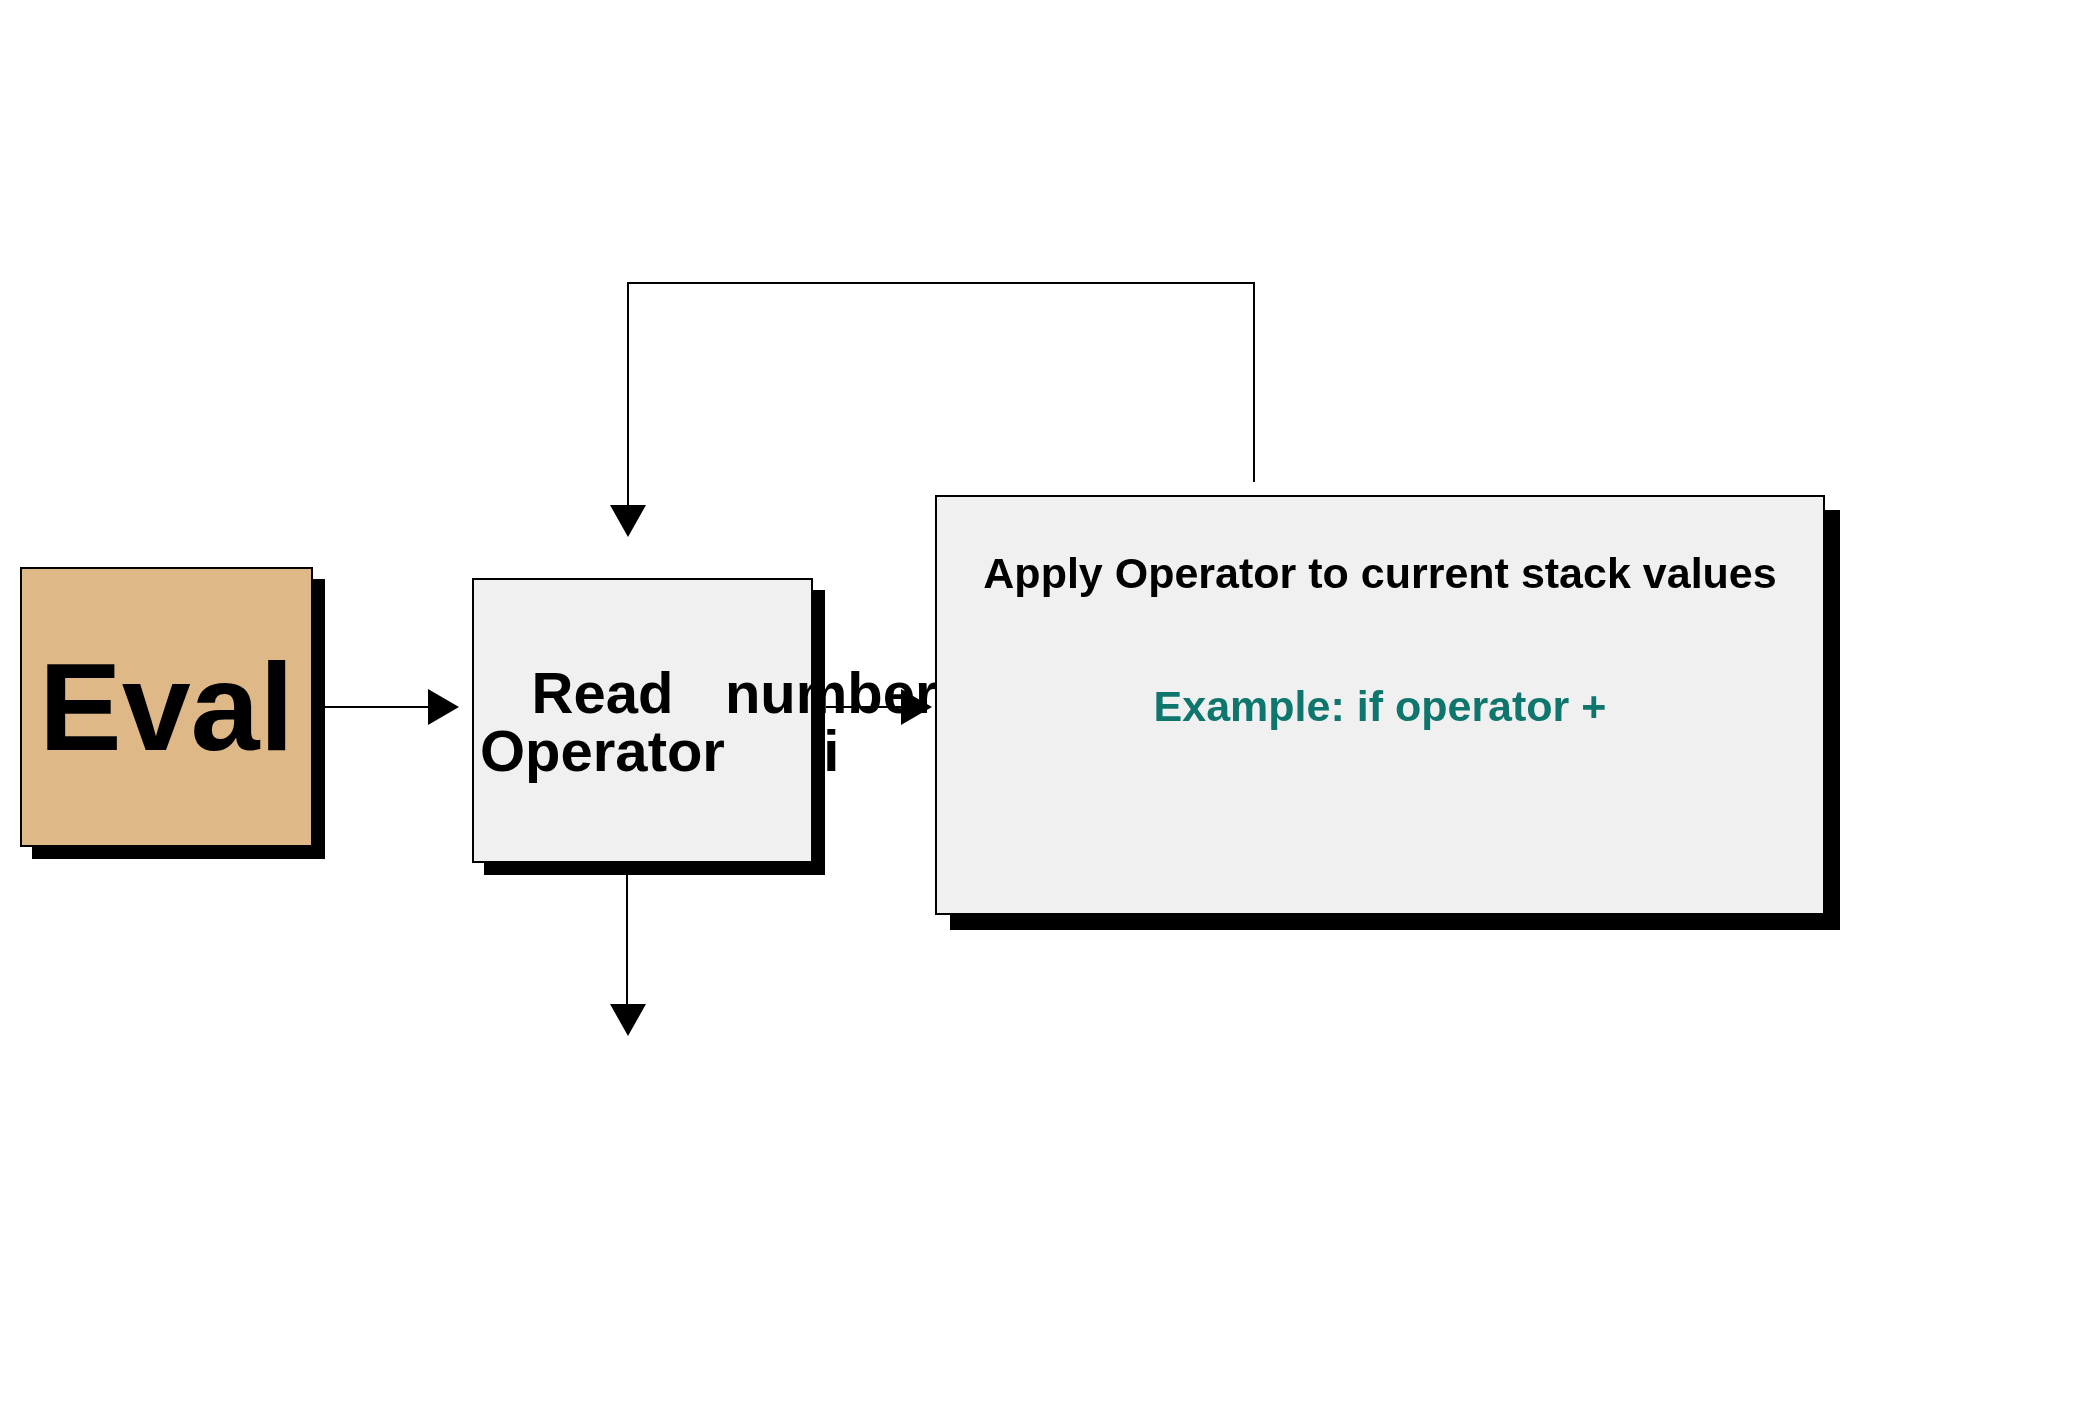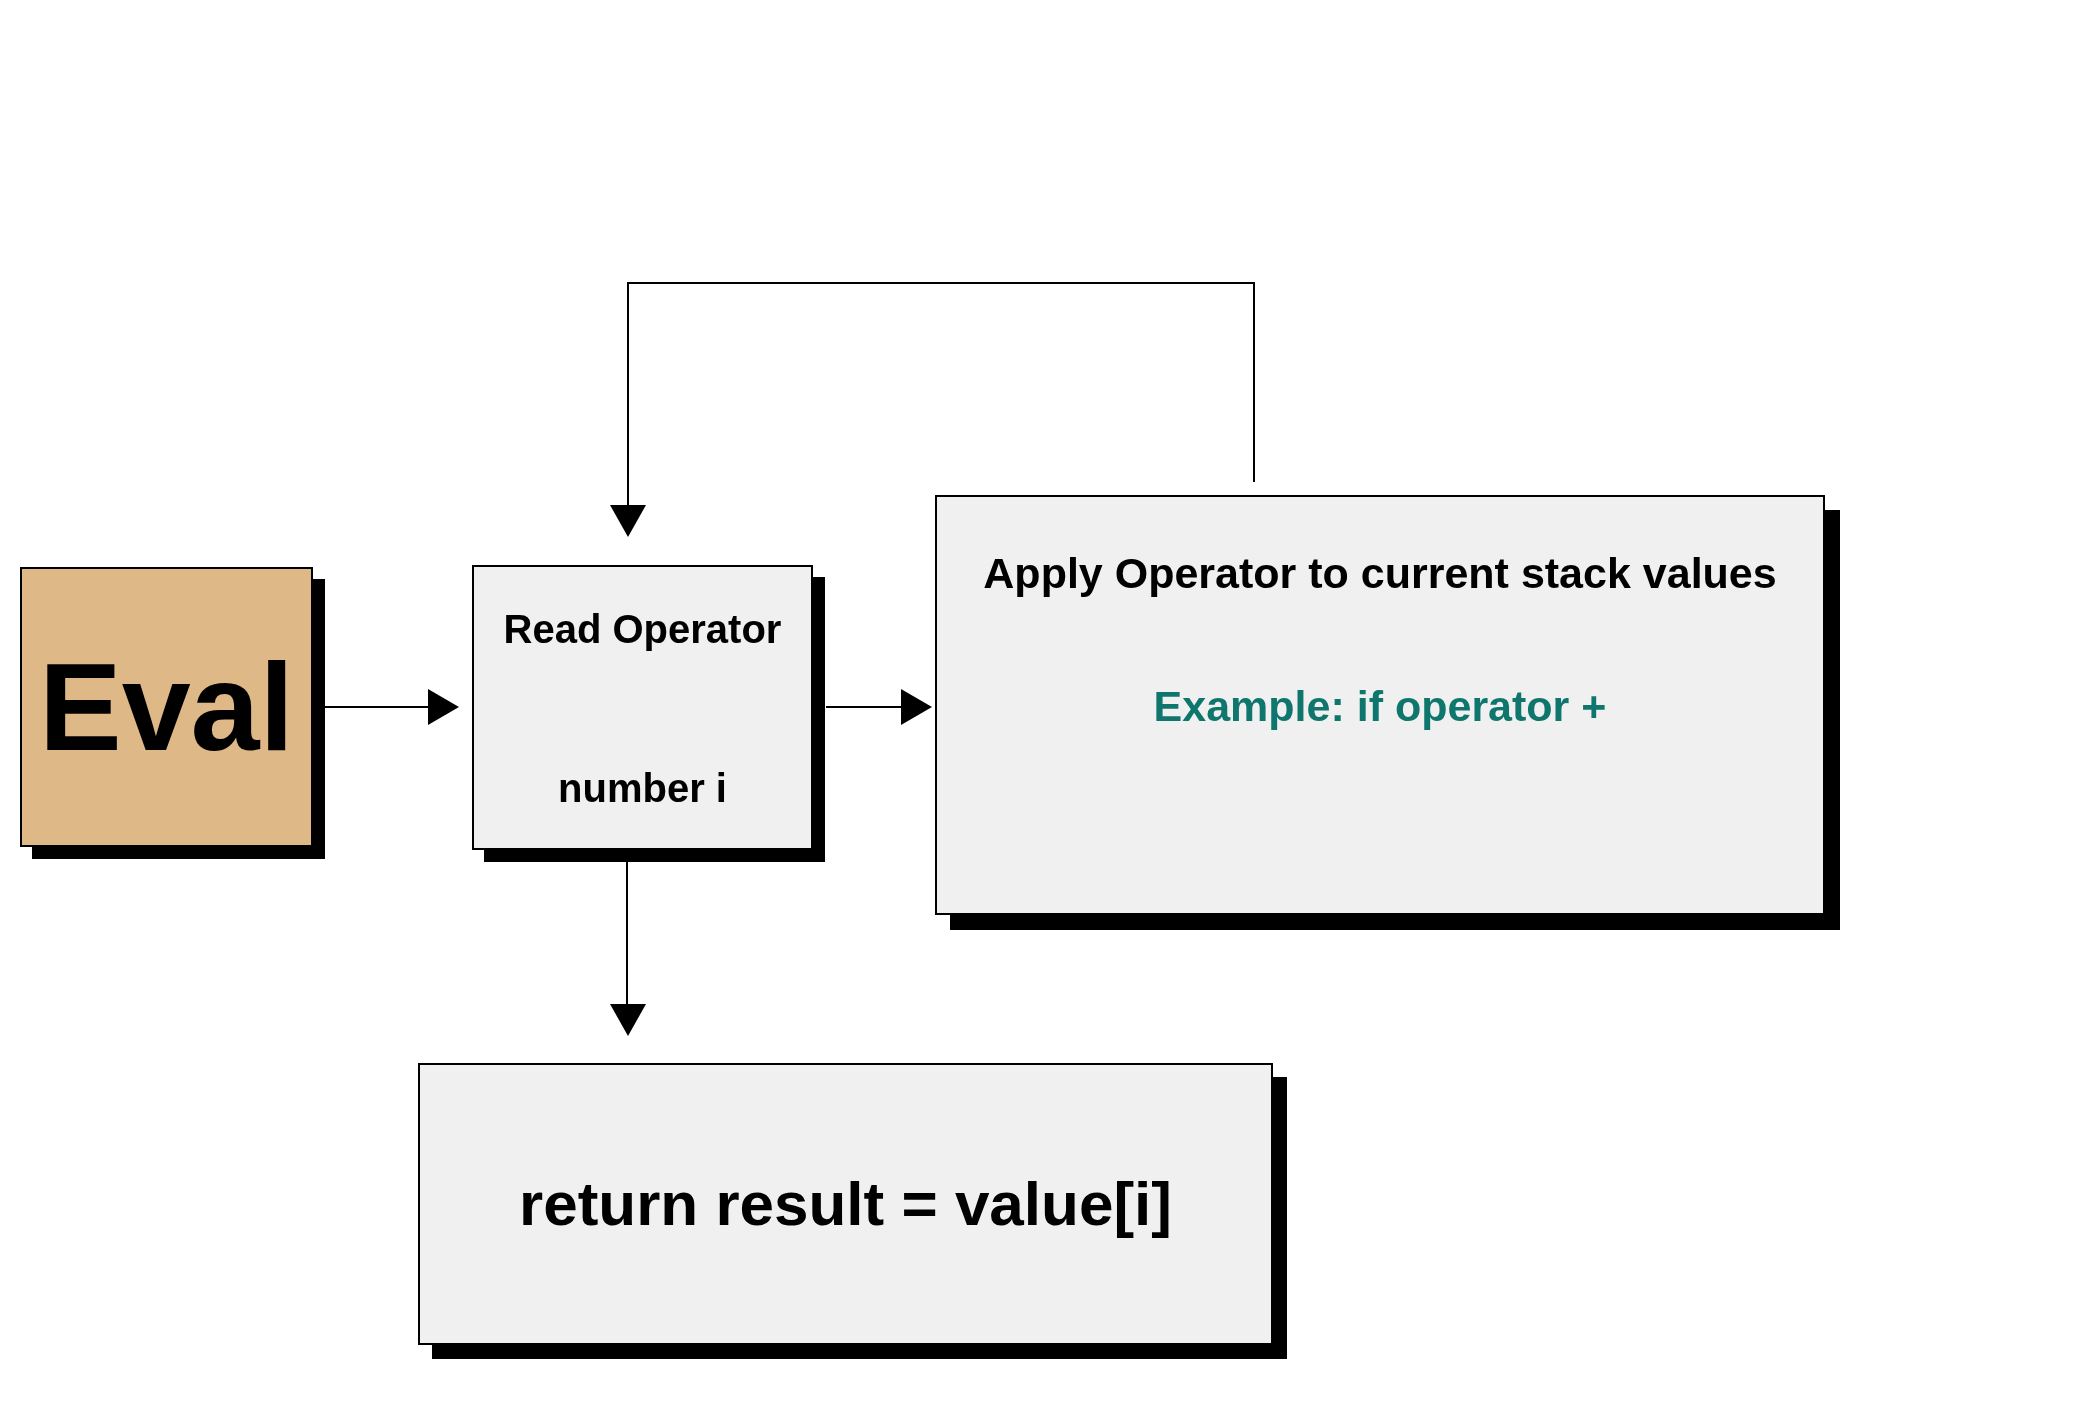--- a/index.html
+++ b/index.html
@@ -34,28 +34,28 @@
     background: #DEB887;
     display: flex;
     align-items: center;
     justify-content: center;
     font-size: 124px;
     line-height: 1;
   }
 
   
   #read-node {
-    left: 472px; top: 565px;
+    left: 472px; top: 578px;
     width: 341px; height: 285px;
     display: flex;
-    flex-direction: column;
+    flex-direction: row;
     justify-content: space-between;
     align-items: center;
     padding: 42px 6px 40px 6px;
-    font-size: 40px;
+    font-size: 58px;
     line-height: 1;
     text-align: center;
   }
 
   
   #apply-node {
     left: 935px; top: 495px;
     width: 890px; height: 420px;
     display: grid;
     grid-template-rows: 1fr 1fr 1fr;
@@ -140,17 +140,14 @@
   <div id="read-node" class="node shadow12">
     <span>Read Operator</span>
     <span>number i</span>
   </div>
 
   <div id="apply-node" class="node shadow15">
     <span id="apply-title">Apply Operator to current stack values</span>
     <span id="apply-example">Example: if operator +</span>
   </div>
 
-  <div id="return-node" class="node shadow14">
-    <span>return result = value[i]</span>
-  </div>
 
 </div>
 
 </body></html>

